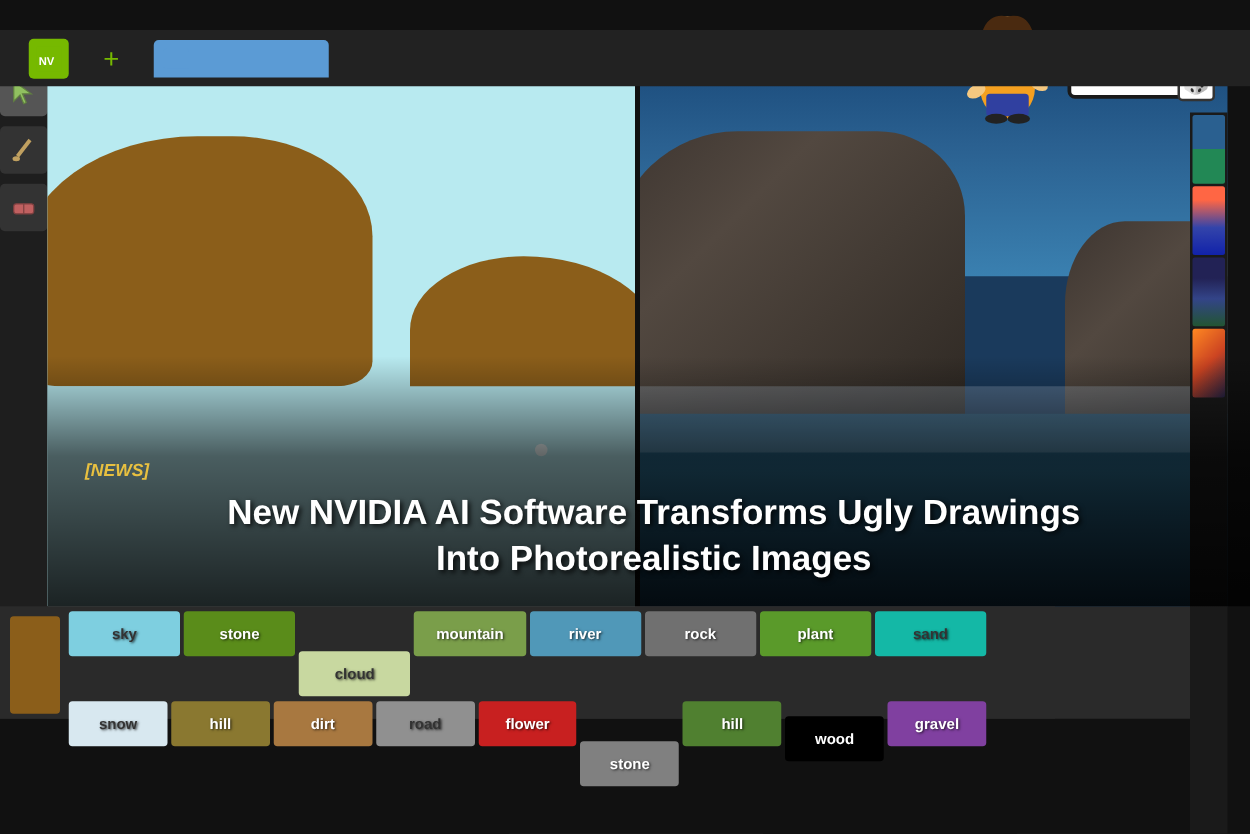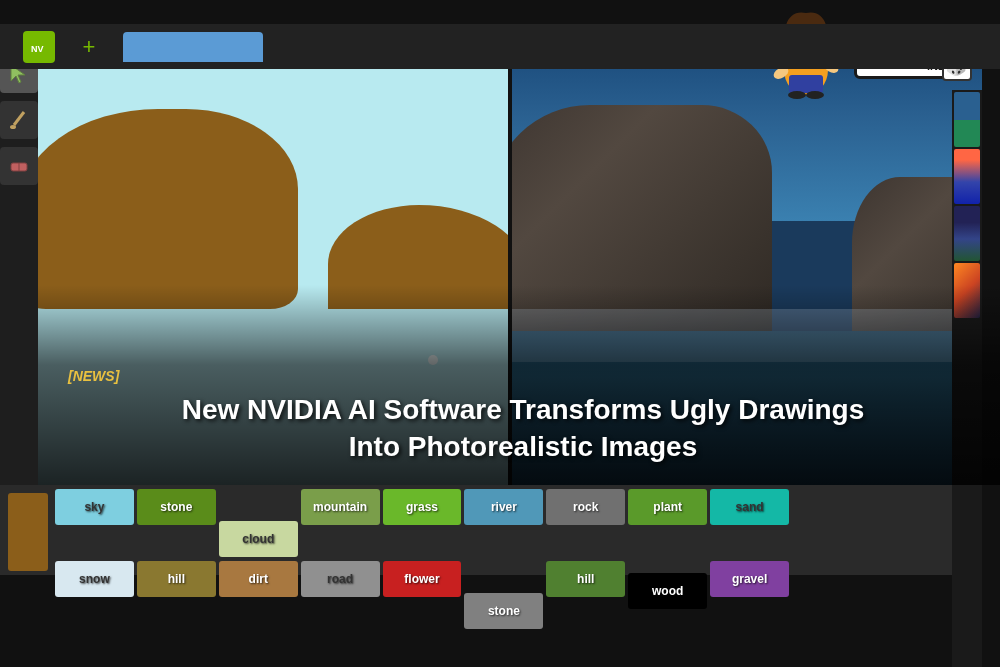--- a/index.html
+++ b/index.html
@@ -491,21 +491,20 @@
 
   <div class="palette-area">
 
     <div style="position:absolute;left:8px;top:8px;width:40px;height:78px;background:#8B5E1A;border-radius:3px;cursor:pointer;"></div>
 
     <div class="palette-row">
       <div class="palette-swatch" style="background:#7ecfe0;color:#333;">sky</div>
       <div class="palette-swatch" style="background:#5a8c1a;">stone</div>
       <div class="palette-swatch" style="background:#c8d8a0;color:#333;margin-top:32px;">cloud</div>
       <div class="palette-swatch" style="background:#7a9e4a;">mountain</div>
-      <div class="palette-swatch" style="background:#6ab82a;">grass</div>
       <div class="palette-swatch" style="background:#5098b8;">river</div>
       <div class="palette-swatch" style="background:#707070;">rock</div>
       <div class="palette-swatch" style="background:#5a9a2a;">plant</div>
       <div class="palette-swatch" style="background:#14b8a6;color:#333;">sand</div>
     </div>
 
     <div class="palette-row">
       <div class="palette-swatch" style="background:#d8e8f0;color:#333;">snow</div>
       <div class="palette-swatch" style="background:#8a7830;">hill</div>
       <div class="palette-swatch" style="background:#a87840;">dirt</div>

